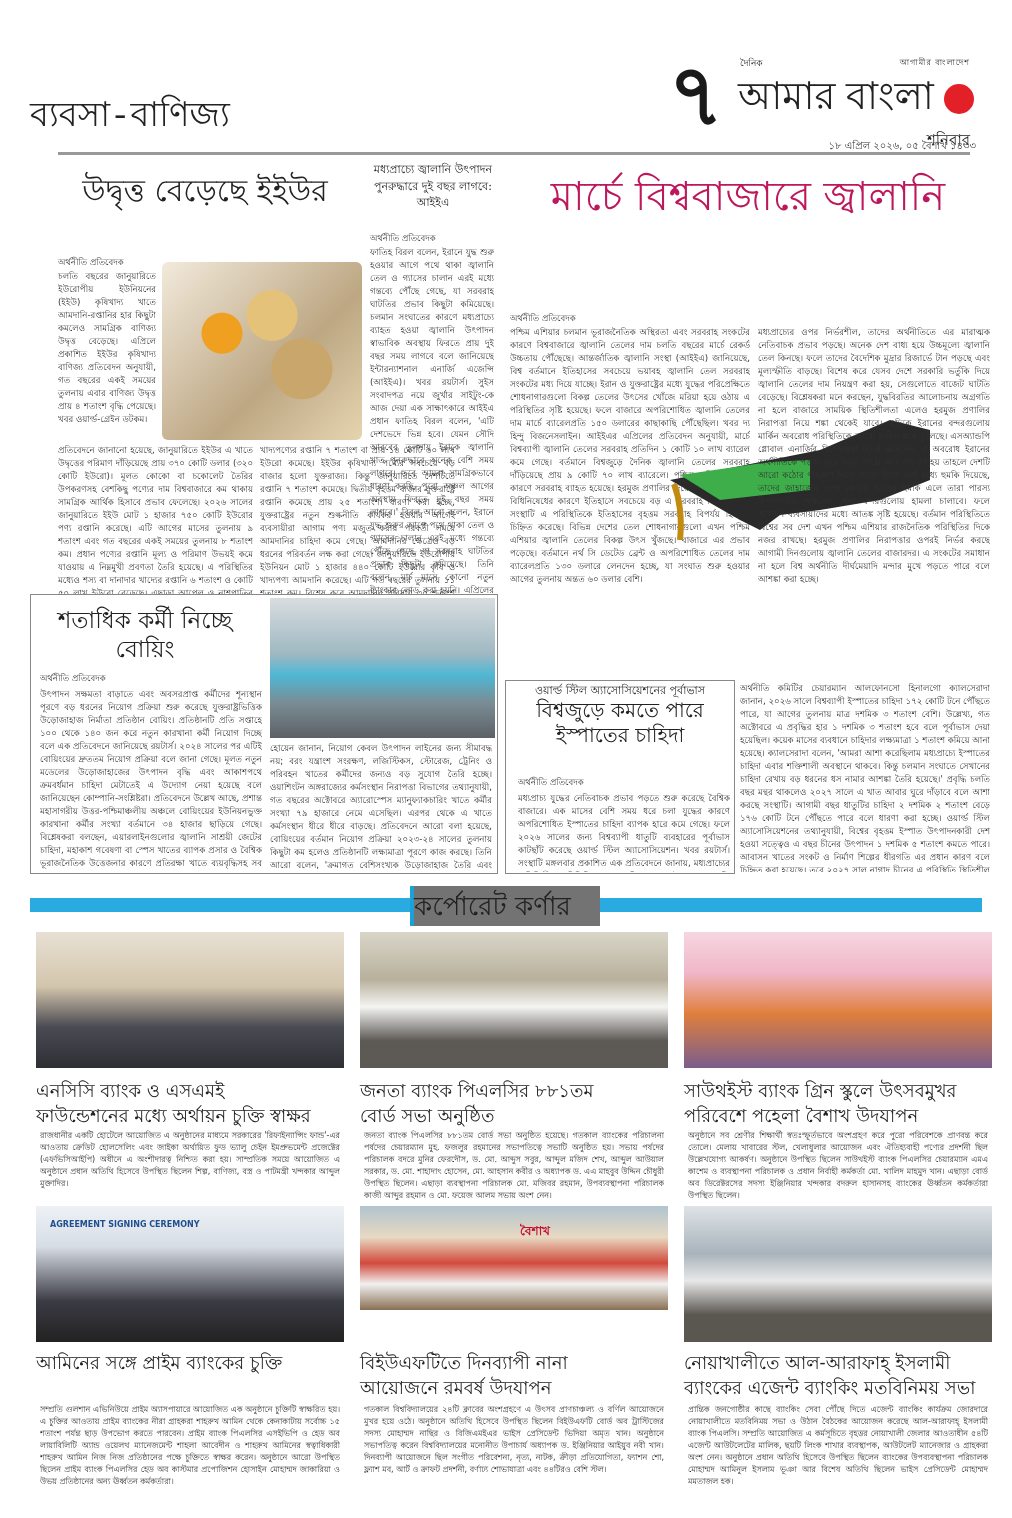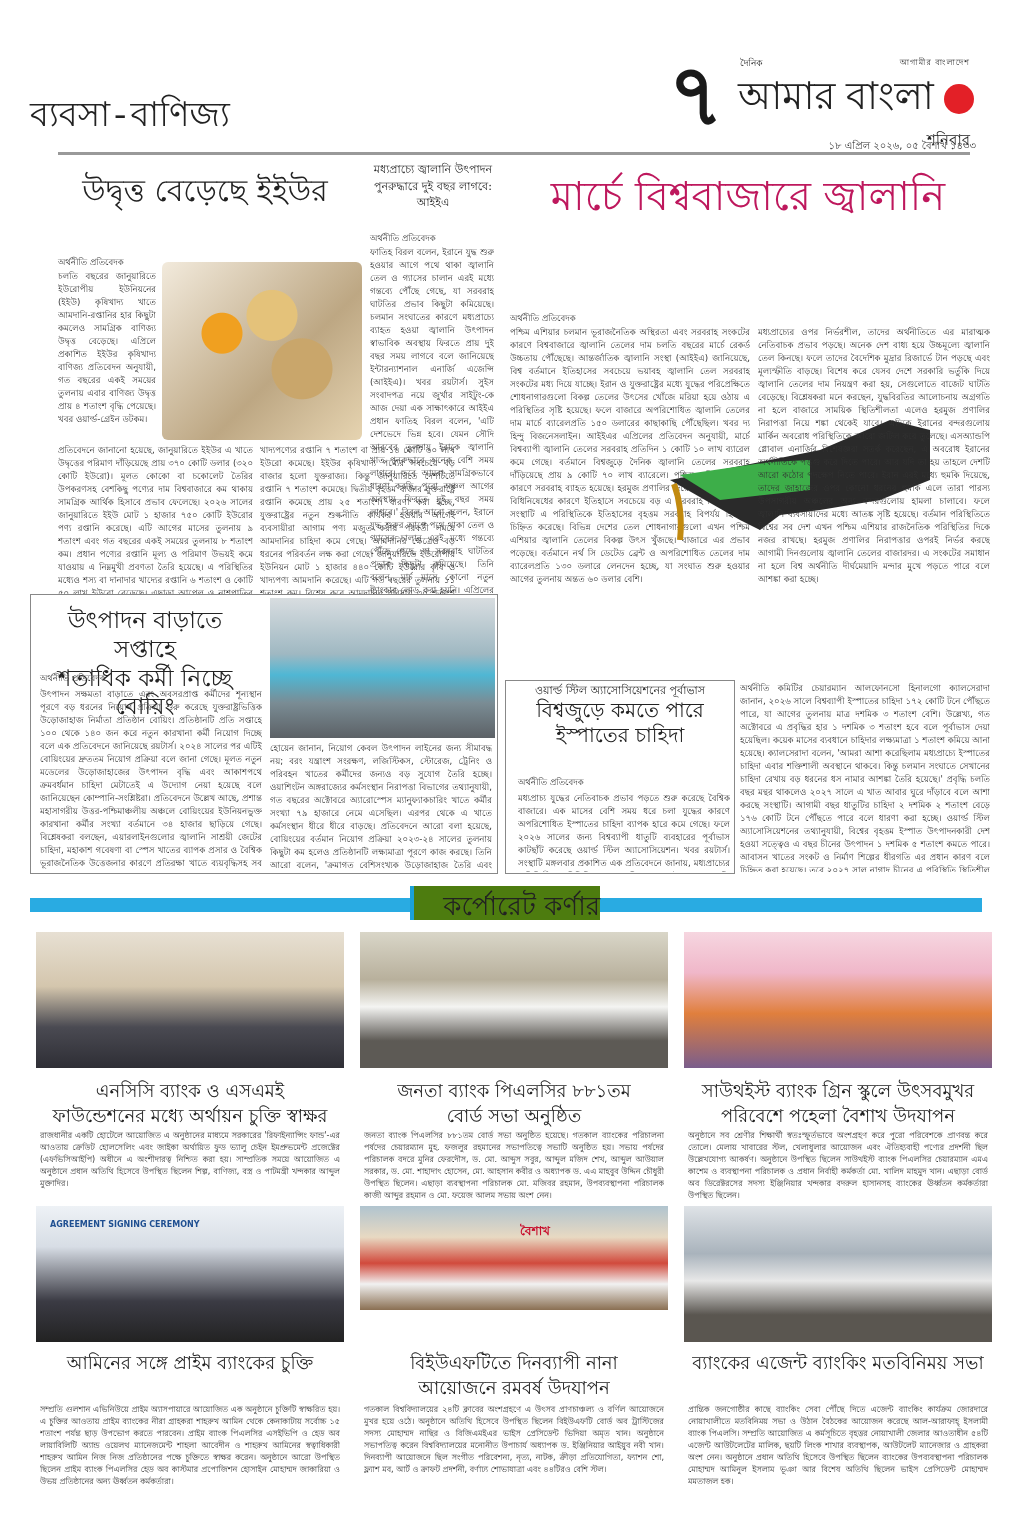--- a/index.html
+++ b/index.html
@@ -14,23 +14,23 @@
 .mast-dot{display:inline-block;width:30px;height:30px;border-radius:50%;background:#e32027;vertical-align:middle}
 .mast-day{position:absolute;right:6px;top:76px;font-size:15px;color:#222}
 .dateline{right:36px;top:138px;font-size:10px;color:#333}
 .hr{left:58px;top:152px;width:912px;height:3px;background:#999}
 .headline{font-family:"DejaVu Serif",serif;color:#222;text-align:center;line-height:1.25}
 .body{font-size:8.6px;line-height:13px;color:#333;text-align:justify}
 .byline{font-size:8.5px;color:#333}
 .img{background:linear-gradient(135deg,#d7c9a8,#8c7a54 60%,#c8b27a)}
 .box{border:1px solid #888}
 .cc-bar{left:30px;top:898px;width:952px;height:14px;background:#29abe2}
-.cc-label{left:410px;top:886px;width:190px;height:34px;background:#4d7c0f;border-left:4px solid #1ba1d8;font-size:26px;color:#222;text-align:right;line-height:40px;font-family:"DejaVu Serif",serif}
+.cc-label{left:410px;top:886px;width:190px;height:40px;background:#737373;border-left:4px solid #1ba1d8;font-size:26px;color:#222;text-align:left;line-height:40px;font-family:"DejaVu Serif",serif}
 .photo{background:linear-gradient(160deg,#c9b89e,#6f5b46 55%,#a99276)}
-.cc-head{font-size:18px;font-family:"DejaVu Serif",serif;color:#222;text-align:center;line-height:1.4}
+.cc-head{font-size:18px;font-family:"DejaVu Serif",serif;color:#222;text-align:left;line-height:1.4}
 </style>
 </head>
 <body>
 
 <div class="abs sec-title">ব্যবসা-বাণিজ্য</div>
 <div class="abs pageno">৭</div>
 <div class="abs mast" style="height:86px">
   <span class="mast-dainik">দৈনিক</span>
   <span class="mast-tag">আগামীর বাংলাদেশ</span>
   <span class="mast-name"><span>আমার বাংলা</span> <span class="mast-dot"></span></span>
@@ -61,21 +61,20 @@
   <svg width="270" height="120" viewBox="0 0 270 120">
     <path d="M10 60 L110 40 L160 30 L230 0 L270 10 L270 60 L220 80 L160 90 L120 95 L100 110 L80 100 Z" fill="#2a2a2a"></path>
     <path d="M20 55 L110 42 L150 40 L150 70 L60 80 Z" fill="#3dae49"></path>
     <path d="M14 64 C20 80 22 100 20 120" stroke="#c28a10" stroke-width="6" fill="none"></path>
   </svg>
 </div>
 <div class="abs body" style="left:758px;top:326px;width:232px;height:330px;overflow:hidden">মধ্যপ্রাচ্যের ওপর নির্ভরশীল, তাদের অর্থনীতিতে এর মারাত্মক নেতিবাচক প্রভাব পড়ছে। অনেক দেশ বাধ্য হয়ে উচ্চমূল্যে জ্বালানি তেল কিনছে। ফলে তাদের বৈদেশিক মুদ্রার রিজার্ভে টান পড়ছে এবং মূল্যস্ফীতি বাড়ছে। বিশেষ করে যেসব দেশে সরকারি ভর্তুকি দিয়ে জ্বালানি তেলের দাম নিয়ন্ত্রণ করা হয়, সেগুলোতে বাজেট ঘাটতি বেড়েছে। বিশ্লেষকরা মনে করছেন, যুদ্ধবিরতির আলোচনায় অগ্রগতি না হলে বাজারে সাময়িক স্থিতিশীলতা এলেও হরমুজ প্রণালির নিরাপত্তা নিয়ে শঙ্কা থেকেই যাবে। এদিকে ইরানের বন্দরগুলোয় মার্কিন অবরোধ পরিস্থিতিকে আরো জটিল করে তুলেছে। এসঅ্যান্ডপি গ্লোবাল এনার্জির বিশেষজ্ঞরা সতর্ক করেছেন, এ অবরোধ ইরানের অর্থনীতিকে পঙ্গু করে দিতে পারে। আর যদি তা হয় তাহলে দেশটি আরো কঠোর পদক্ষেপ নিতে পারে। ইরান এরই মধ্যে হুমকি দিয়েছে, তাদের জাহাজের ওপর কোনো ধরনের হুমকি এলে তারা পারস্য উপসাগরীয় অঞ্চলের অন্য বন্দরগুলোয় হামলা চালাবে। ফলে জ্বালানি ব্যবসায়ীদের মধ্যে আতঙ্ক সৃষ্টি হয়েছে। বর্তমান পরিস্থিতিতে বিশ্বের সব দেশ এখন পশ্চিম এশিয়ার রাজনৈতিক পরিস্থিতির দিকে নজর রাখছে। হরমুজ প্রণালির নিরাপত্তার ওপরই নির্ভর করছে আগামী দিনগুলোয় জ্বালানি তেলের বাজারদর। এ সংকটের সমাধান না হলে বিশ্ব অর্থনীতি দীর্ঘমেয়াদি মন্দার মুখে পড়তে পারে বলে আশঙ্কা করা হচ্ছে।</div>
 
 <div class="abs box" style="left:30px;top:594px;width:468px;height:280px"></div>
 <div class="abs headline" style="left:40px;top:606px;width:210px;font-size:23px">
-  <div>উৎপাদন বাড়াতে সপ্তাহে</div>
   <div>শতাধিক কর্মী নিচ্ছে বোয়িং</div>
 </div>
 <div class="abs byline" style="left:40px;top:672px">অর্থনীতি প্রতিবেদক</div>
 <div class="abs" style="left:270px;top:598px;width:225px;height:140px;background:linear-gradient(180deg,#d8dde0,#9fb8c2 40%,#4fb7d4 55%,#7a8c94 75%,#5c6166)"></div>
 <div class="abs body" style="left:40px;top:688px;width:222px;height:182px;overflow:hidden">উৎপাদন সক্ষমতা বাড়াতে এবং অবসরপ্রাপ্ত কর্মীদের শূন্যস্থান পূরণে বড় ধরনের নিয়োগ প্রক্রিয়া শুরু করেছে যুক্তরাষ্ট্রভিত্তিক উড়োজাহাজ নির্মাতা প্রতিষ্ঠান বোয়িং। প্রতিষ্ঠানটি প্রতি সপ্তাহে ১০০ থেকে ১৪০ জন করে নতুন কারখানা কর্মী নিয়োগ দিচ্ছে বলে এক প্রতিবেদনে জানিয়েছে রয়টার্স। ২০২৪ সালের পর এটিই বোয়িংয়ের দ্রুততম নিয়োগ প্রক্রিয়া বলে জানা গেছে। মূলত নতুন মডেলের উড়োজাহাজের উৎপাদন বৃদ্ধি এবং আকাশপথে ক্রমবর্ধমান চাহিদা মেটাতেই এ উদ্যোগ নেয়া হয়েছে বলে জানিয়েছেন কোম্পানি-সংশ্লিষ্টরা। প্রতিবেদনে উল্লেখ আছে, প্রশান্ত মহাসাগরীয় উত্তর-পশ্চিমাঞ্চলীয় অঞ্চলে বোয়িংয়ের ইউনিয়নভুক্ত কারখানা কর্মীর সংখ্যা বর্তমানে ৩৪ হাজার ছাড়িয়ে গেছে। বিশ্লেষকরা বলছেন, এয়ারলাইনগুলোর জ্বালানি সাশ্রয়ী জেটের চাহিদা, মহাকাশ গবেষণা বা স্পেস খাতের ব্যাপক প্রসার ও বৈশ্বিক ভূরাজনৈতিক উত্তেজনার কারণে প্রতিরক্ষা খাতে ব্যয়বৃদ্ধিসহ সব মিলিয়েই অ্যারোস্পেস শিল্পে নিয়োগের হিড়িক পড়েছে। উড়োজাহাজ নির্মাতা প্রতিষ্ঠানটি জানিয়েছে, সিয়াটল এলাকায় বোয়িং বহুল বিক্রীত '৭৩৭ ম্যাক্স' ন্যারোবডি জেটের জন্য চতুর্থ একটি উৎপাদন লাইন চালু করতে যাচ্ছে, যা 'নর্থ লাইন' নামে পরিচিত। নতুন এ লাইনের কাজ ত্বরান্বিত করতে এবং অনুমোদনের অপেক্ষায় থাকা '৭৭৭এক্স' ওয়াইডবডি জেটের উৎপাদন সচল রাখতে বিপুলসংখ্যক কর্মীর প্রয়োজন।</div>
 <div class="abs body" style="left:270px;top:742px;width:222px;height:128px;overflow:hidden">হোয়েন জানান, নিয়োগ কেবল উৎপাদন লাইনের জন্য সীমাবদ্ধ নয়; বরং যন্ত্রাংশ সংরক্ষণ, লজিস্টিকস, স্টোরেজ, ট্রেনিং ও পরিবহন খাতের কর্মীদের জন্যও বড় সুযোগ তৈরি হচ্ছে। ওয়াশিংটন অঙ্গরাজ্যের কর্মসংস্থান নিরাপত্তা বিভাগের তথ্যানুযায়ী, গত বছরের অক্টোবরে অ্যারোস্পেস ম্যানুফ্যাকচারিং খাতে কর্মীর সংখ্যা ৭৯ হাজারে নেমে এসেছিল। এরপর থেকে এ খাতে কর্মসংস্থান ধীরে ধীরে বাড়ছে। প্রতিবেদনে আরো বলা হয়েছে, বোয়িংয়ের বর্তমান নিয়োগ প্রক্রিয়া ২০২৩-২৪ সালের তুলনায় কিছুটা কম হলেও প্রতিষ্ঠানটি লক্ষ্যমাত্রা পূরণে কাজ করছে। তিনি আরো বলেন, 'ক্রমাগত বেশিসংখ্যক উড়োজাহাজ তৈরি এবং বিমান সংস্থাগুলোর কাছে তা পৌঁছে দেয়াই আমাদের লক্ষ্য।' বোয়িং জানিয়েছে, তারা প্রতি মাসে ৪৭টি ৭৩৭ ম্যাক্স উৎপাদনের লক্ষ্য নিয়ে কাজ করছে।</div>
 
 <div class="abs box" style="left:505px;top:680px;width:230px;height:194px"></div>
 <div class="abs headline" style="left:508px;top:684px;width:224px">
   <div style="font-size:11px">ওয়ার্ল্ড স্টিল অ্যাসোসিয়েশনের পূর্বাভাস</div>
@@ -124,15 +123,16 @@
 </div>
 <div class="abs body" style="left:40px;top:1404px;width:300px;height:80px;overflow:hidden;font-size:8px;line-height:12px">সম্প্রতি গুলশান এভিনিউয়ে প্রাইম অ্যাসপায়ারে আয়োজিত এক অনুষ্ঠানে চুক্তিটি স্বাক্ষরিত হয়। এ চুক্তির আওতায় প্রাইম ব্যাংকের নীরা গ্রাহকরা শাহরুখ আমিন থেকে কেনাকাটায় সর্বোচ্চ ১৫ শতাংশ পর্যন্ত ছাড় উপভোগ করতে পারবেন। প্রাইম ব্যাংক পিএলসির এসইভিপি ও হেড অব লায়াবিলিটি অ্যান্ড ওয়েলথ ম্যানেজমেন্ট শাহলা আবেদীন ও শাহরুখ আমিনের স্বত্বাধিকারী শাহরুখ আমিন নিজ নিজ প্রতিষ্ঠানের পক্ষে চুক্তিতে স্বাক্ষর করেন। অনুষ্ঠানে আরো উপস্থিত ছিলেন প্রাইম ব্যাংক পিএলসির হেড অব কাস্টমার প্রপোজিশন হোসাইন মোহাম্মদ জাকারিয়া ও উভয় প্রতিষ্ঠানের অন্য ঊর্ধ্বতন কর্মকর্তারা।</div>
 
 <div class="abs cc-head" style="left:360px;top:1350px;width:308px">
   <div>বিইউএফটিতে দিনব্যাপী নানা</div>
   <div>আয়োজনে রমবর্ষ উদযাপন</div>
 </div>
 <div class="abs body" style="left:364px;top:1404px;width:300px;height:80px;overflow:hidden;font-size:8px;line-height:12px">গতকাল বিশ্ববিদ্যালয়ের ২৪টি ক্লাবের অংশগ্রহণে এ উৎসব প্রাণচাঞ্চল্য ও বর্ণিল আয়োজনে মুখর হয়ে ওঠে। অনুষ্ঠানে অতিথি হিসেবে উপস্থিত ছিলেন বিইউএফটি বোর্ড অব ট্রাস্টিজের সদস্য মোহাম্মদ নাছির ও বিজিএমইএর ভাইস প্রেসিডেন্ট ভিদিয়া অমৃত খান। অনুষ্ঠানে সভাপতিত্ব করেন বিশ্ববিদ্যালয়ের মনোনীত উপাচার্য অধ্যাপক ড. ইঞ্জিনিয়ার আইয়ুব নবী খান। দিনব্যাপী আয়োজনে ছিল সংগীত পরিবেশনা, নৃত্য, নাটক, ক্রীড়া প্রতিযোগিতা, ফ্যাশন শো, ফ্ল্যাশ মব, আর্ট ও ক্রাফট প্রদর্শনী, বর্ণাঢ্য শোভাযাত্রা এবং ৪৪টিরও বেশি স্টল।</div>
 
 <div class="abs cc-head" style="left:684px;top:1350px;width:308px">
+  <div>নোয়াখালীতে আল-আরাফাহ্‌ ইসলামী</div>
   <div>ব্যাংকের এজেন্ট ব্যাংকিং মতবিনিময় সভা</div>
 </div>
 <div class="abs body" style="left:688px;top:1404px;width:300px;height:80px;overflow:hidden;font-size:8px;line-height:12px">প্রান্তিক জনগোষ্ঠীর কাছে ব্যাংকিং সেবা পৌঁছে দিতে এজেন্ট ব্যাংকিং কার্যক্রম জোরদারে নোয়াখালীতে মতবিনিময় সভা ও উঠান বৈঠকের আয়োজন করেছে আল-আরাফাহ্‌ ইসলামী ব্যাংক পিএলসি। সম্প্রতি আয়োজিত এ কর্মসূচিতে বৃহত্তর নোয়াখালী জেলার আওতাধীন ৫৪টি এজেন্ট আউটলেটের মালিক, ছয়টি লিংক শাখার ব্যবস্থাপক, আউটলেট ম্যানেজার ও গ্রাহকরা অংশ নেন। অনুষ্ঠানে প্রধান অতিথি হিসেবে উপস্থিত ছিলেন ব্যাংকের উপব্যবস্থাপনা পরিচালক মোহাম্মদ আমিনুল ইসলাম ভূঞা আর বিশেষ অতিথি ছিলেন ভাইস প্রেসিডেন্ট মোহাম্মদ মমতাজুল হক।</div>
 
 </body></html>

